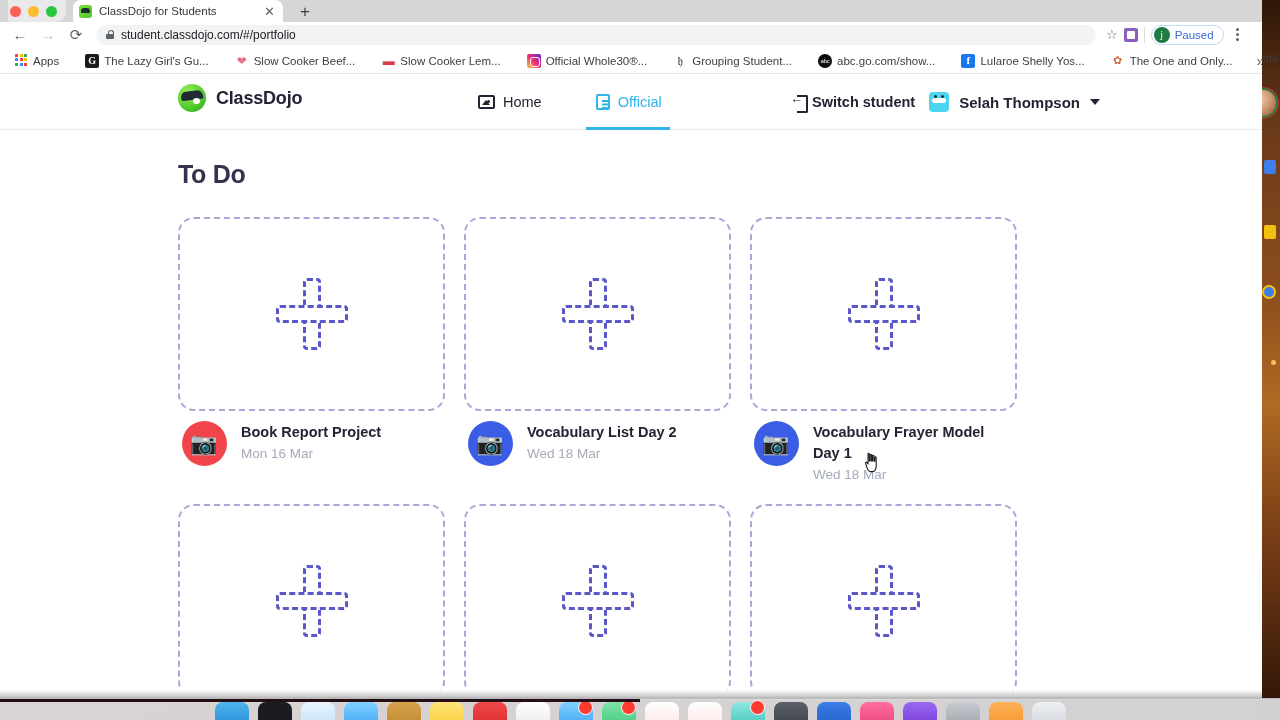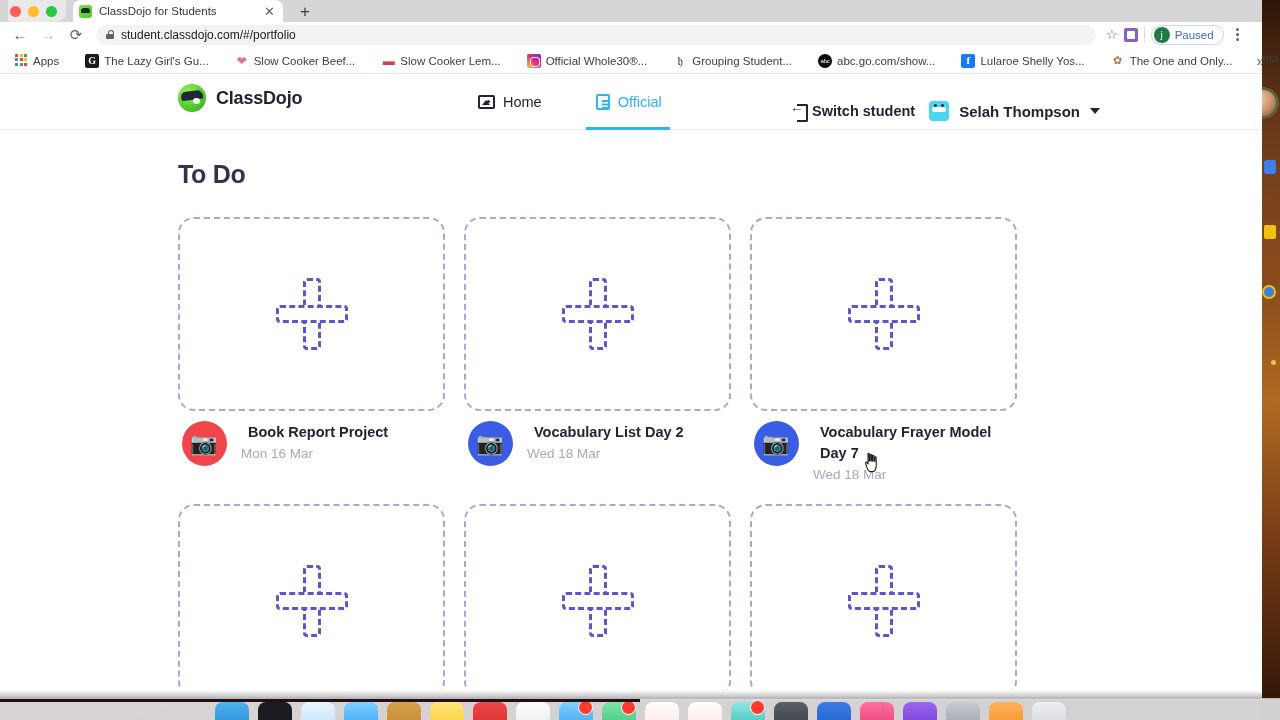--- a/index.html
+++ b/index.html
@@ -222,21 +222,21 @@
     border: 2px solid #2fb5ea; border-radius: 2px; width: 14px; height: 16px;
     margin-left: 2px;
   }
   .ico-doc::after {
     content: ""; position: absolute; left: 4px; top: 4px; width: 6px; height: 1.6px;
     background: #2fb5ea;
     box-shadow: 0 3.5px 0 #2fb5ea, 0 7px 0 #2fb5ea;
   }
 
   #cd-right {
-    position: absolute; right: 162px; top: 9px; height: 56px;
+    position: absolute; right: 162px; top: 0; height: 56px;
     display: flex; align-items: center; gap: 14px;
   }
   #switch-student { display: flex; align-items: center; gap: 4px; font-size: 14.5px; font-weight: bold; color: #232333; }
   #switch-ico { width: 16px; height: 14px; position: relative; flex: 0 0 auto; }
   #switch-ico::before {
     content: ""; position: absolute; right: 0; top: 0; width: 9px; height: 14px;
     border: 2px solid #232333; border-left: none; border-radius: 0 2px 2px 0;
   }
   #switch-ico::after {
     content: "←"; position: absolute; left: -2px; top: -3px; font-size: 13px; color: #232333; line-height: 14px;
@@ -289,21 +289,21 @@
   }
   .card-meta {
     display: flex; align-items: flex-start; gap: 14px; padding: 10px 0 0 4px;
   }
   .meta-avatar {
     width: 45px; height: 45px; border-radius: 50%;
     display: flex; align-items: center; justify-content: center;
     font-size: 22px; line-height: 1; flex: 0 0 auto;
   }
   .meta-text { padding-top: 1px; }
-  .meta-title { font-size: 14.5px; font-weight: bold; color: #232333; line-height: 1.45; max-width: 200px; margin-left: 7px; }
+  .meta-title { font-size: 14.5px; font-weight: bold; color: #232333; line-height: 1.45; max-width: 200px; }
   .meta-date { font-size: 13.5px; color: #a6aabb; margin-top: 3px; }
 
   
   #cursor {
     position: absolute; left: 864px; top: 452px; width: 18px; height: 22px;
     z-index: 60; pointer-events: none;
   }
 
   
   #statusbar {
@@ -505,21 +505,21 @@
           </div>
         </div>
 
         <div class="card-slot">
           <div class="card-drop">
             <div class="plus"></div>
           </div>
           <div class="card-meta">
             <div class="meta-avatar" style="background:#3b5ce4">📷</div>
             <div class="meta-text">
-              <div class="meta-title">Vocabulary Frayer Model Day 7</div>
+              <div class="meta-title">Vocabulary Frayer Model Day 1</div>
               <div class="meta-date">Wed 18 Mar</div>
             </div>
           </div>
         </div>
 
         <div class="card-slot">
           <div class="card-drop">
             <div class="plus"></div>
           </div>
 

